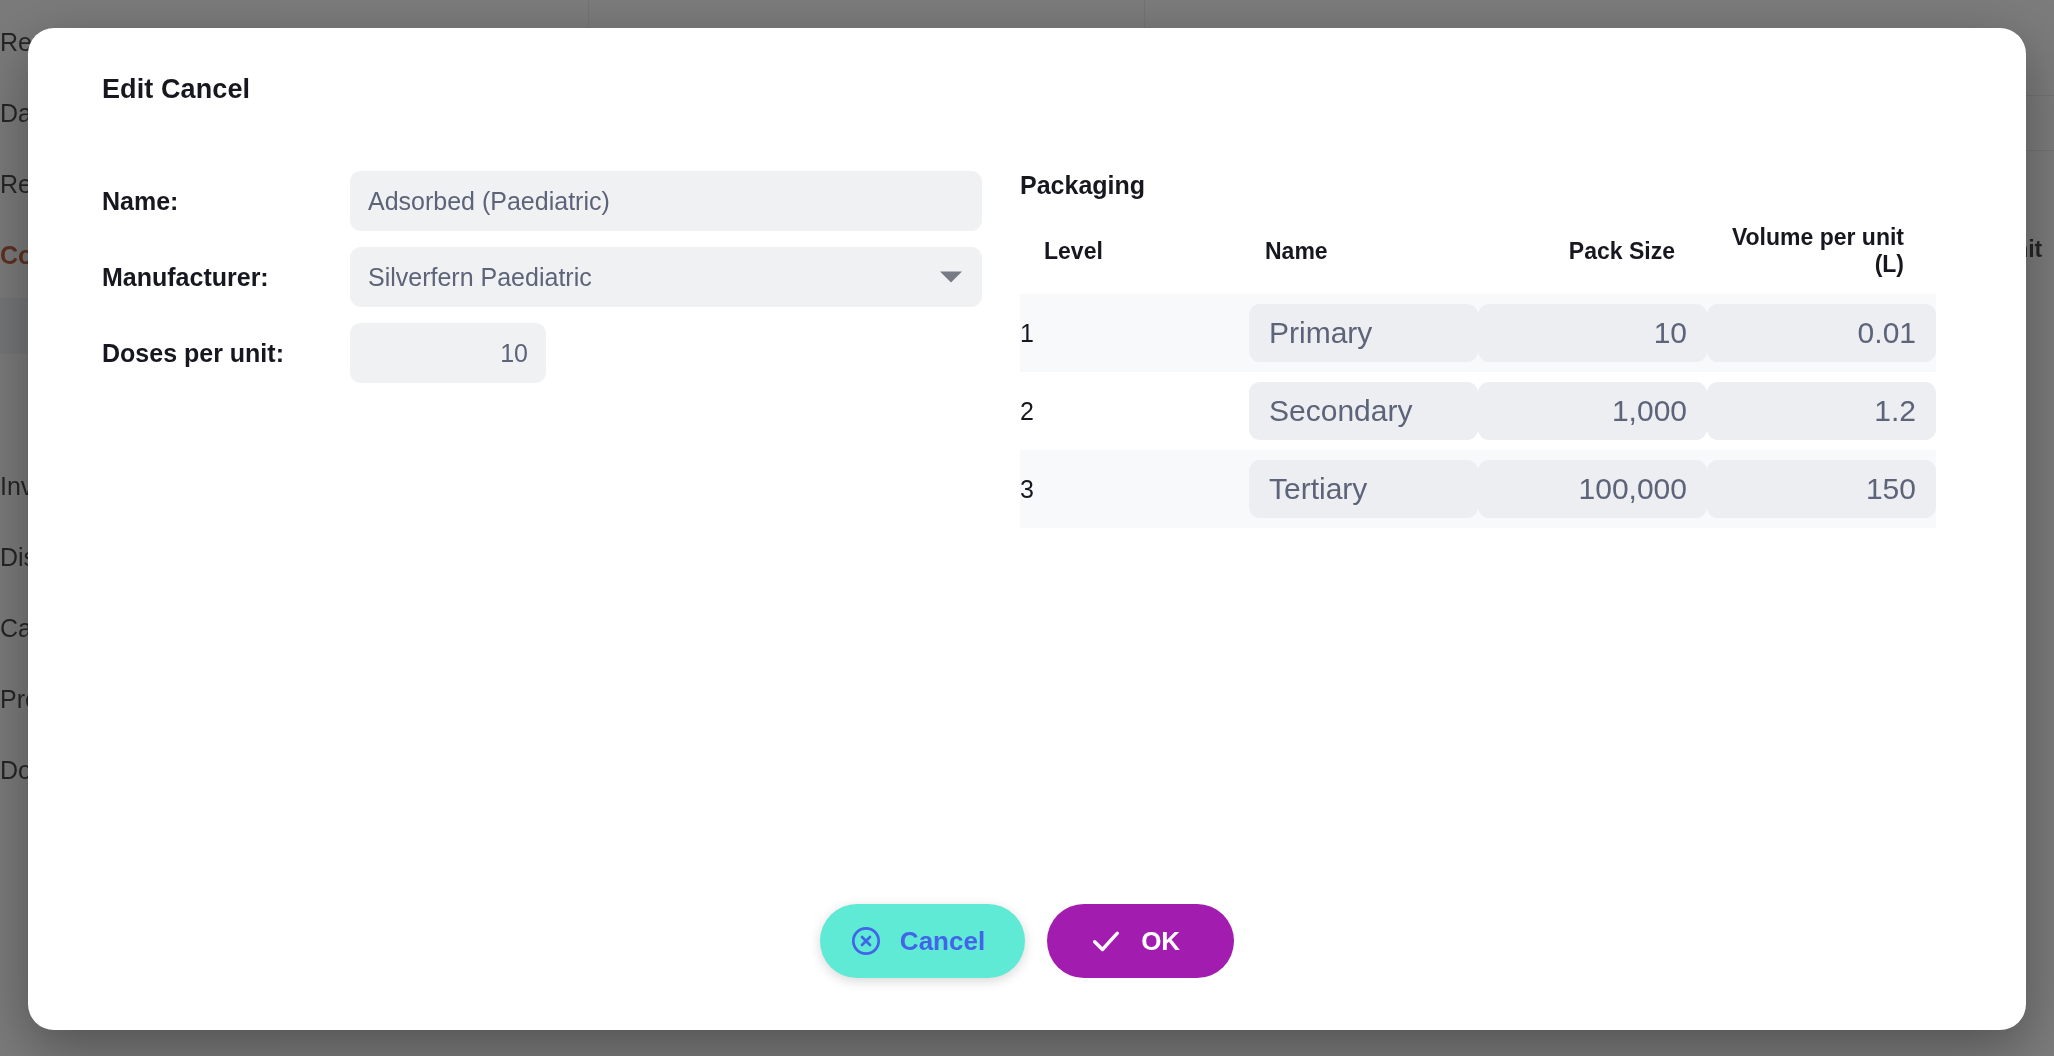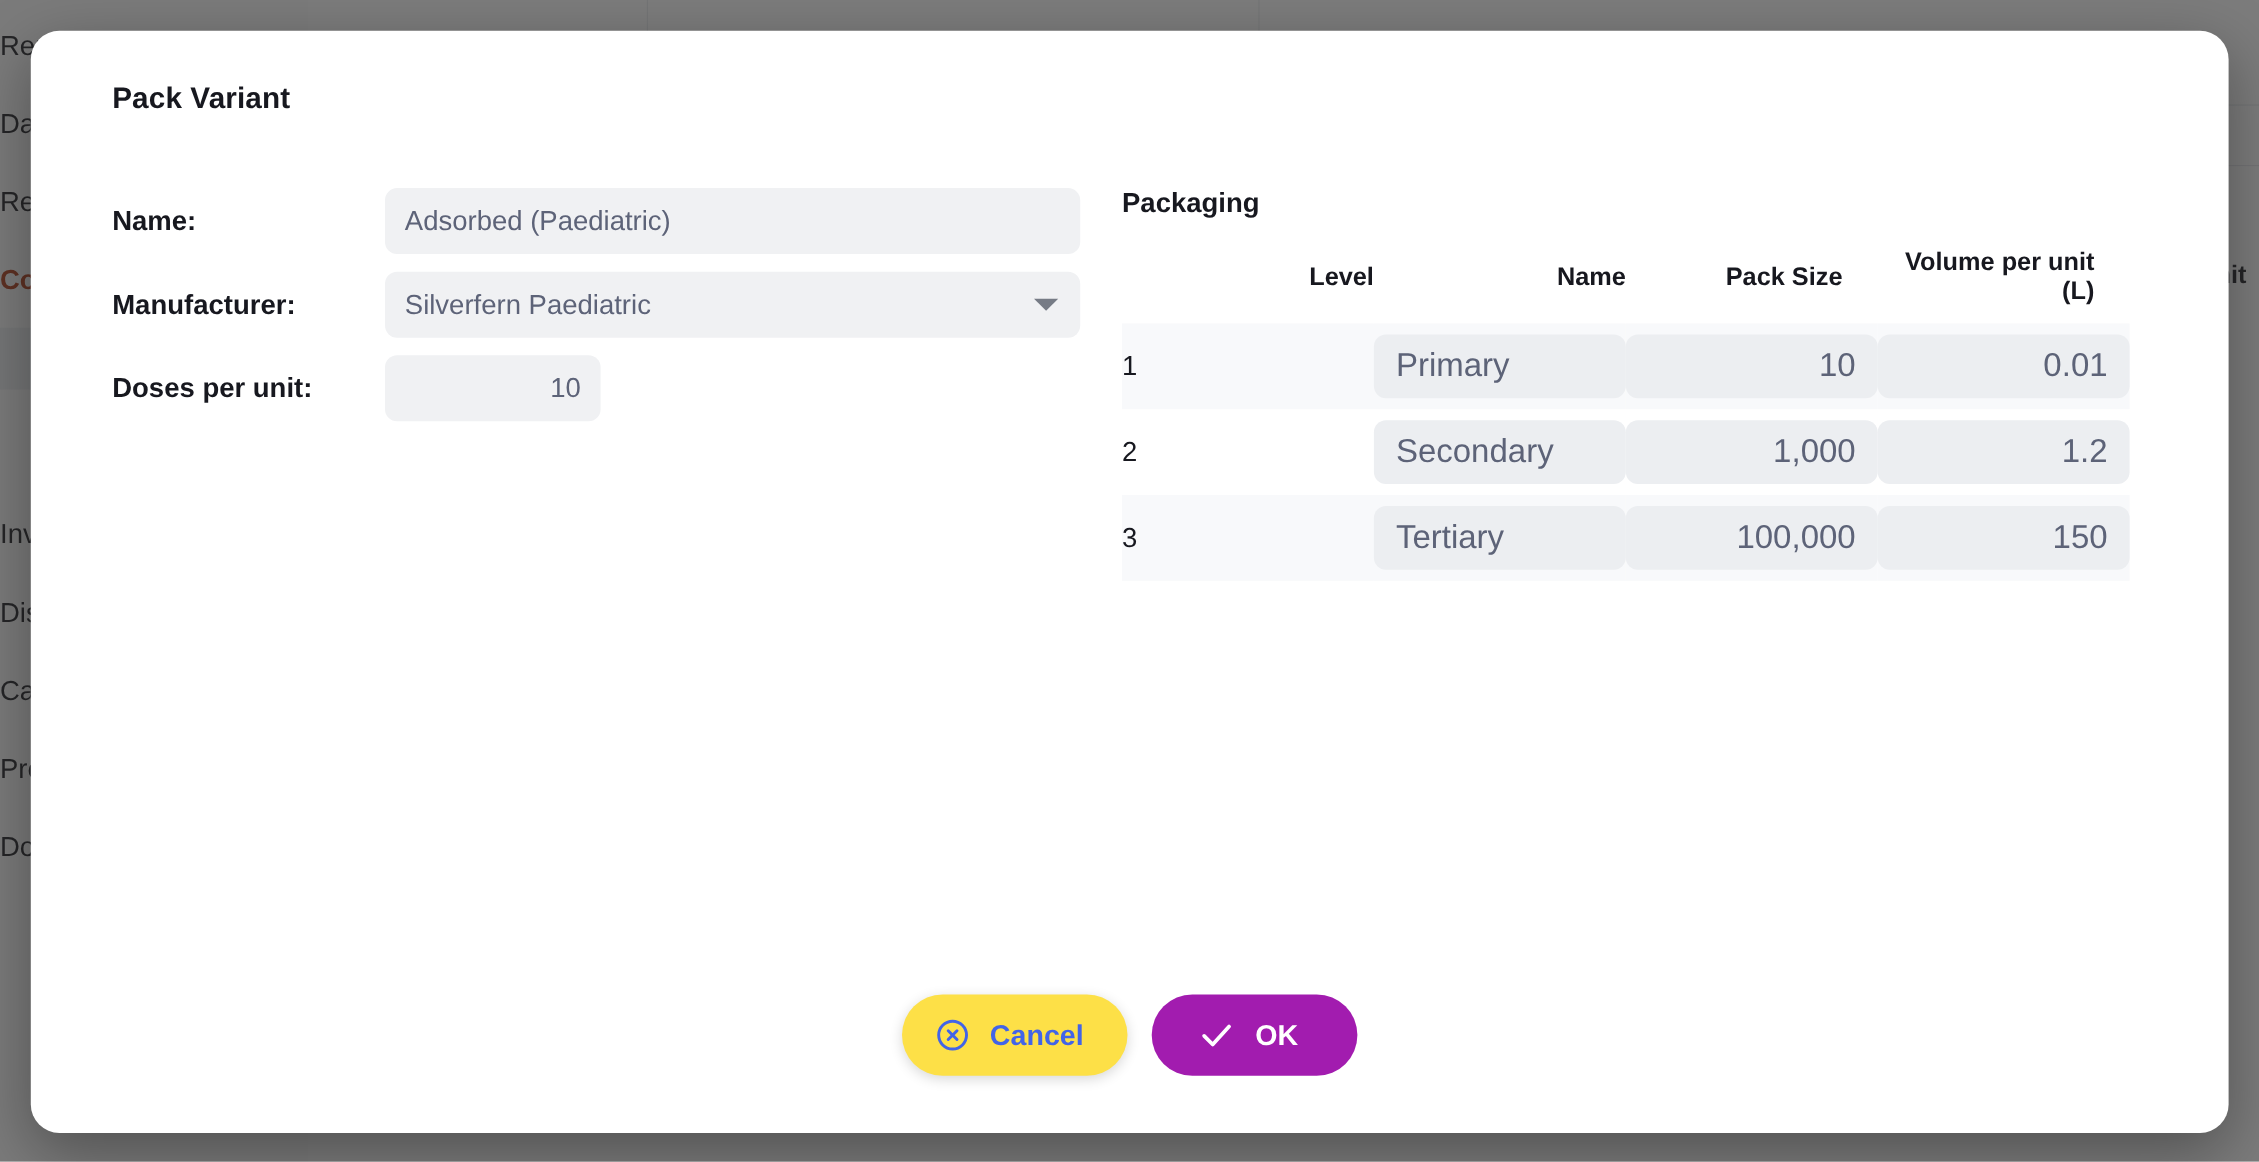--- a/index.html
+++ b/index.html
@@ -160,21 +160,21 @@
   table.pkg {
     border-collapse: collapse;
     width: 916px;
     table-layout: fixed;
   }
   table.pkg th {
     font-size: 23px;
     font-weight: bold;
     color: #17181f;
     padding: 0 0 16px 0;
-    text-align: right;
+    text-align: left;
   }
   table.pkg th.num { text-align: right; padding-right: 32px; }
   table.pkg th.lvl { padding-left: 24px; }
   table.pkg th.nm  { padding-left: 16px; }
 
   table.pkg tbody tr.stripe { background: #f8f9fb; }
   table.pkg td {
     padding: 10px 0;
     vertical-align: middle;
   }
@@ -216,21 +216,21 @@
     border: none;
     cursor: pointer;
     font-family: "Liberation Sans", sans-serif;
     font-size: 26px;
     font-weight: bold;
   }
   #cancel-button {
     height: 74px;
     padding: 0 40px 0 30px;
     border-radius: 37px;
-    background: #fde047;
+    background: #5eead4;
     color: #4264e8;
     box-shadow: 0 3px 12px rgba(0,0,0,0.16);
   }
   #ok-button {
     height: 74px;
     padding: 0 54px 0 42px;
     border-radius: 37px;
     background: #a21caf;
     color: #ffffff;
   }
@@ -272,21 +272,21 @@
     <div id="bg-colheader">er unit</div>
     <div class="bg-chip" style="top:318px"></div>
     <div class="bg-chip" style="top:466px"></div>
   </div>
 </div>
 
 <div id="scrim"></div>
 
 <div id="modal">
 
-  <div id="modal-title">Pack Variant</div>
+  <div id="modal-title">Edit Cancel</div>
 
   <div id="modal-body">
 
     <div id="form-pane">
 
       <div class="form-row">
         <div class="form-label">Name:</div>
         <div class="field wide">
           <span>Adsorbed (Paediatric)</span>
         </div>

